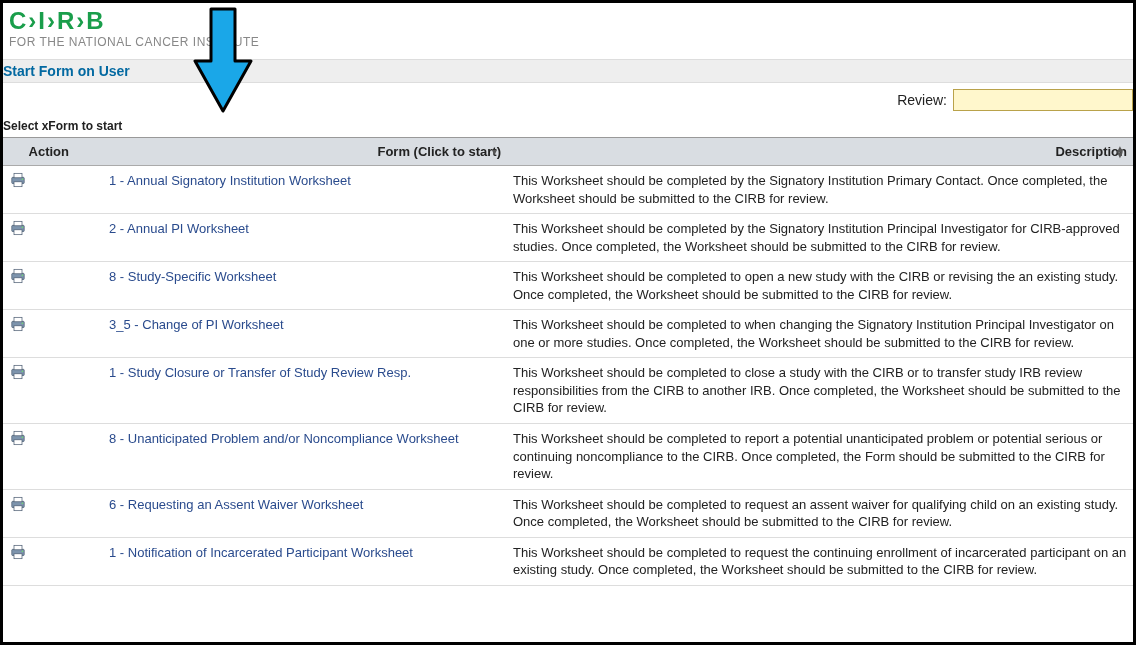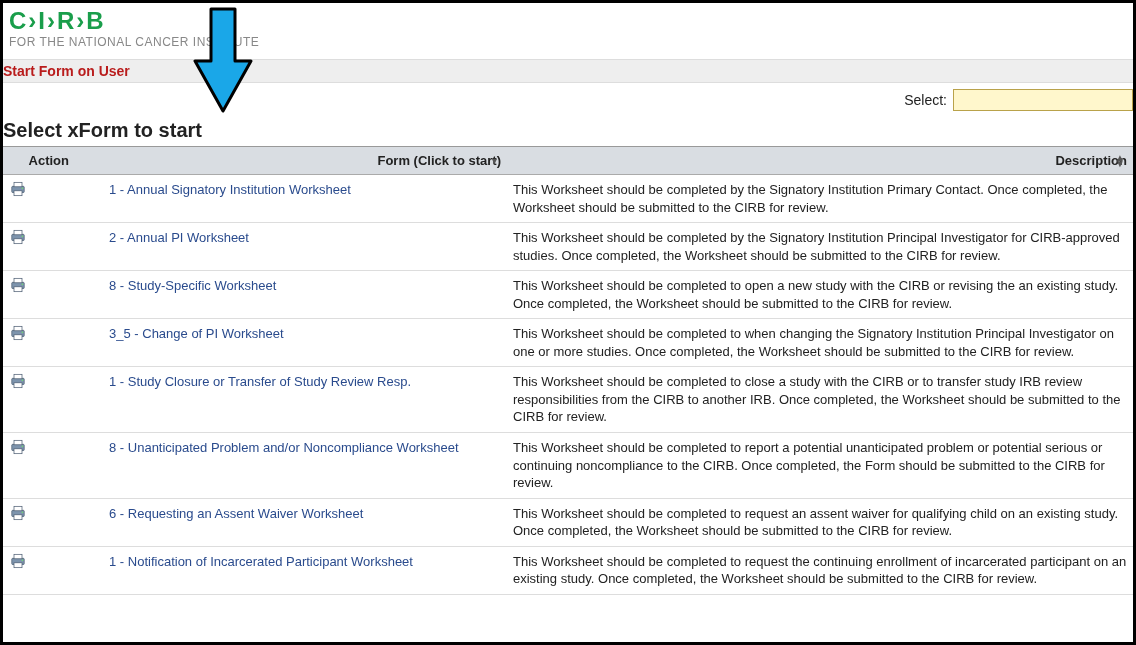--- a/index.html
+++ b/index.html
@@ -45,21 +45,21 @@
     left: 190px;
     pointer-events: none;
   }
   .breadcrumb-bar {
     background: #eee;
     border-top: 1px solid #ddd;
     border-bottom: 1px solid #ddd;
     padding: 3px 4px 3px 0;
     font-size: 14px;
     font-weight: bold;
-    color: #b91c1c;
+    color: #0369a1;
   }
   .filter-row {
     display: flex;
     justify-content: flex-end;
     align-items: center;
     padding: 6px 0 6px 0;
     gap: 6px;
   }
   .filter-label {
     font-size: 14px;
@@ -67,21 +67,21 @@
   .filter-input {
     width: 180px;
     height: 22px;
     background: #fff7cc;
     border: 1px solid #b9a24a;
     padding: 2px 4px;
     font-size: 13px;
   }
   .section-heading {
     font-weight: bold;
-    font-size: 20px;
+    font-size: 12px;
     padding: 2px 0 4px 0;
     border-bottom: 1px solid #999;
   }
   table.form-table {
     width: 100%;
     border-collapse: collapse;
     table-layout: fixed;
   }
   table.form-table th {
     text-align: right;
@@ -144,21 +144,21 @@
 
   <div class="arrow-overlay">
     <svg width="60" height="110" viewBox="0 0 60 110">
       <path d="M18 4 L42 4 L42 56 L58 56 L30 106 L2 56 L18 56 Z" fill="#1aa7e8" stroke="#000" stroke-width="3" stroke-linejoin="round"></path>
     </svg>
   </div>
 
   <div class="breadcrumb-bar">Start Form on User</div>
 
   <div class="filter-row">
-    <span class="filter-label">Select:</span>
+    <span class="filter-label">Review:</span>
     <input class="filter-input" type="text" value="" style="">
   </div>
 
   <div class="section-heading">Select xForm to start</div>
 
   <table class="form-table">
     <thead>
       <tr>
         <th class="action-col">
           <span>Action</span>

